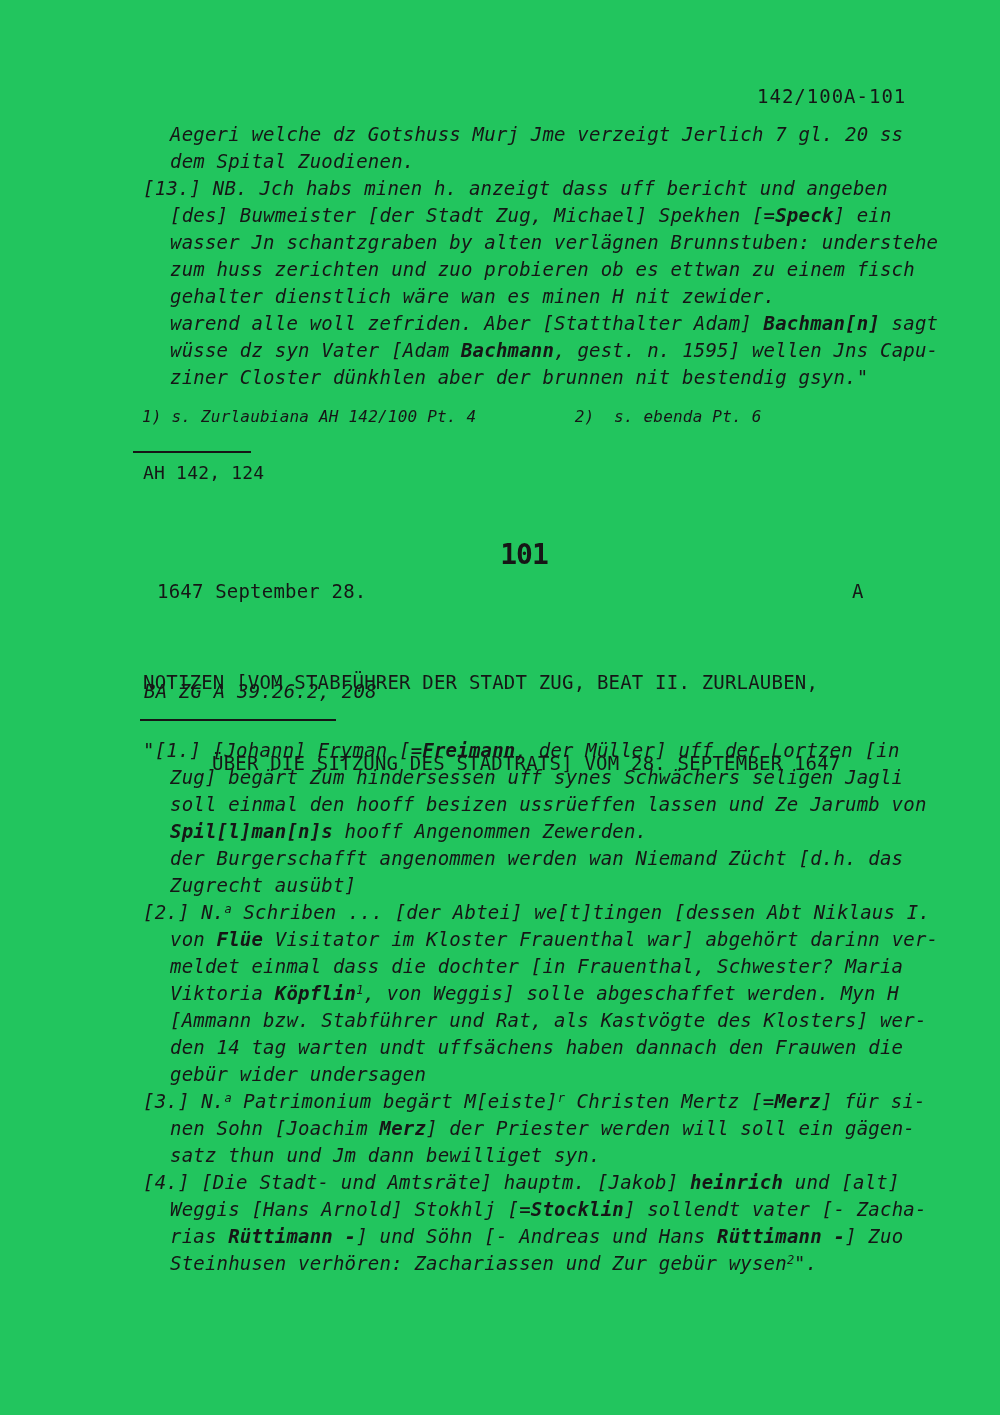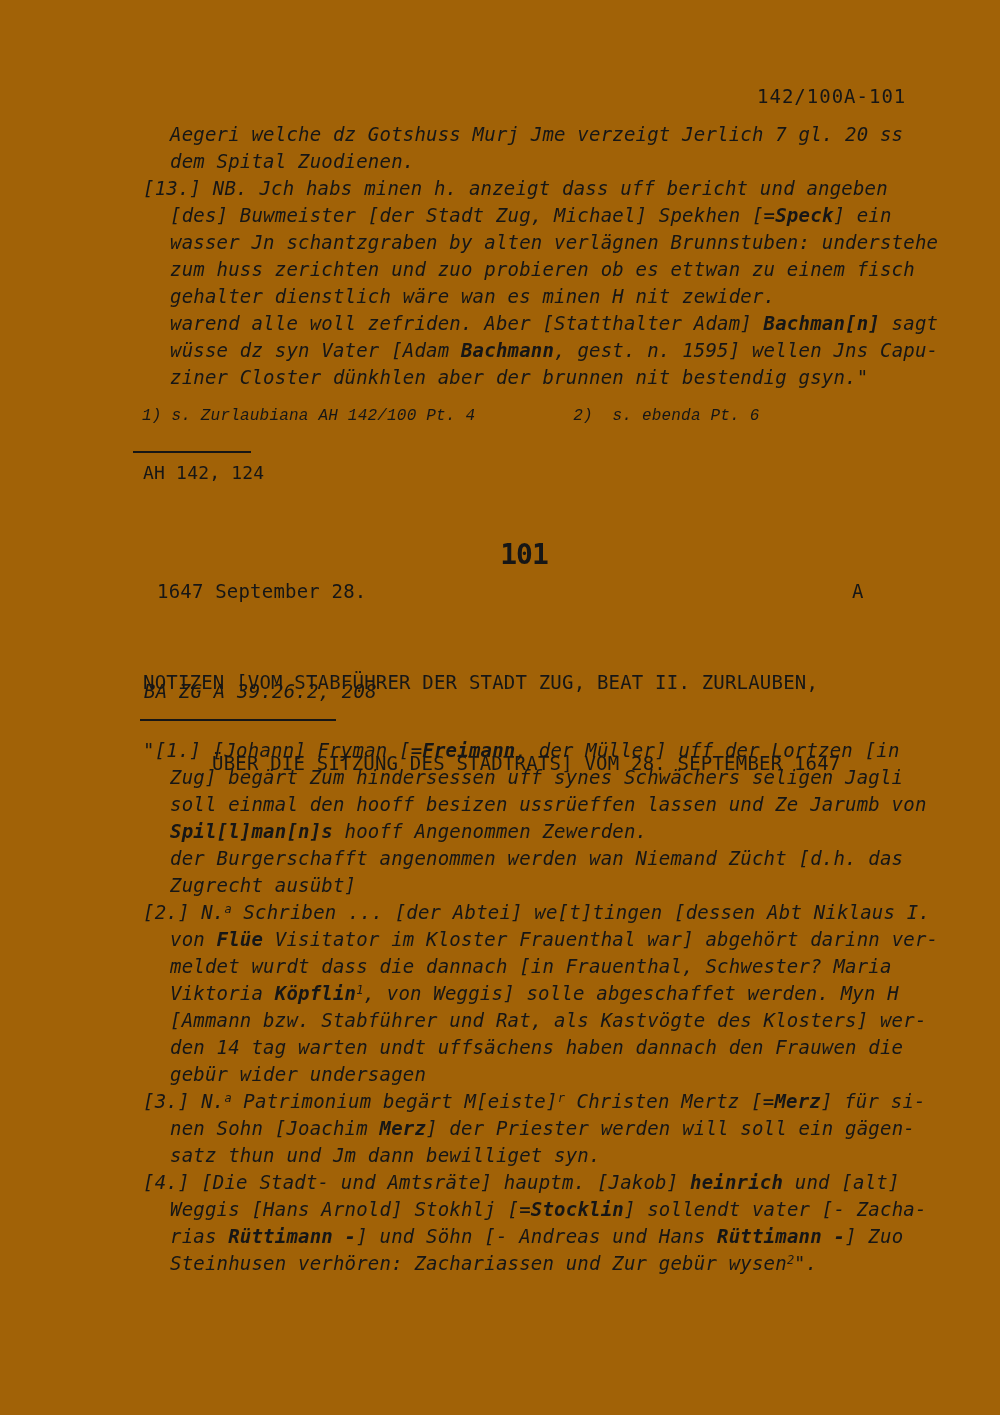--- a/index.html
+++ b/index.html
@@ -1,35 +1,35 @@
 <!DOCTYPE html>
 <html><head>
 <meta charset="utf-8">
 <style>
   html,body { margin:0; padding:0; background:#ffffff; }
   .page {
     position:relative; width:1000px; height:1415px;
-    background:#a16207; color:#161616; overflow:hidden;
+    background:#22c55e; color:#161616; overflow:hidden;
     font-family:"DejaVu Sans Mono","Liberation Mono",monospace;
   }
   
   .ln { white-space:pre; font-size:19px; line-height:27px; letter-spacing:0.2px; }
   .ln.cont { padding-left:27px; }
   .b { font-weight:bold; }
   .sup { font-size:12px; vertical-align:6px; line-height:0; letter-spacing:0; }
 
   .page-number {
     position:absolute; top:84px; left:757px;
     font-size:19px; letter-spacing:1px; line-height:24px;
   }
   .top-block { position:absolute; top:121px; left:143px; width:820px; font-style:italic; }
 
   .footnotes-line {
     position:absolute; top:403px; left:142px;
-    font-style:italic; font-size:16px; line-height:27px; letter-spacing:0.2px; white-space:pre;font-family:Liberation Mono, monospace;
+    font-style:italic; font-size:16px; line-height:27px; letter-spacing:0.2px; white-space:pre;
   }
   .rule { position:absolute; height:2px; background:#161616; }
   .rule-1 { top:451px; left:133px; width:118px; }
   .rule-2 { top:719px; left:140px; width:196px; }
 
   .source-ref { position:absolute; top:459px; left:143px; font-size:18px; line-height:27px; letter-spacing:0.2px; }
 
   .entry-number {
     position:absolute; top:538px; left:143px; width:762px;
     text-align:center; font-size:28px; line-height:34px; font-weight:600; letter-spacing:-1px;
@@ -86,21 +86,21 @@
 
   <div class="entry-body">
       <div class="ln"><span>"[1.] [Johann] Fryman [=</span><span class="b">Freimann</span><span>, der Müller] uff der Lortzen [in</span></div>
       <div class="ln cont"><span>Zug] begärt Zum hindersessen uff synes Schwächers seligen Jagli</span></div>
       <div class="ln cont"><span>soll einmal den hooff besizen ussrüeffen lassen und Ze Jarumb von</span></div>
       <div class="ln cont"><span class="b">Spil[l]man[n]s</span><span> hooff Angenommen Zewerden.</span></div>
       <div class="ln cont"><span>der Burgerschafft angenommen werden wan Niemand Zücht [d.h. das</span></div>
       <div class="ln cont"><span>Zugrecht ausübt]</span></div>
       <div class="ln"><span>[2.] N.</span><span class="sup">a</span><span> Schriben ... [der Abtei] we[t]tingen [dessen Abt Niklaus I.</span></div>
       <div class="ln cont"><span>von </span><span class="b">Flüe</span><span> Visitator im Kloster Frauenthal war] abgehört darinn ver-</span></div>
-      <div class="ln cont"><span>meldet wurdt dass die dannach [in Frauenthal, Schwester? Maria</span></div>
+      <div class="ln cont"><span>meldet einmal dass die dochter [in Frauenthal, Schwester? Maria</span></div>
       <div class="ln cont"><span>Viktoria </span><span class="b">Köpflin</span><span class="sup">1</span><span>, von Weggis] solle abgeschaffet werden. Myn H</span></div>
       <div class="ln cont"><span>[Ammann bzw. Stabführer und Rat, als Kastvögte des Klosters] wer-</span></div>
       <div class="ln cont"><span>den 14 tag warten undt uffsächens haben dannach den Frauwen die</span></div>
       <div class="ln cont"><span>gebür wider undersagen</span></div>
       <div class="ln"><span>[3.] N.</span><span class="sup">a</span><span> Patrimonium begärt M[eiste]</span><span class="sup">r</span><span> Christen Mertz [=</span><span class="b">Merz</span><span>] für si-</span></div>
       <div class="ln cont"><span>nen Sohn [Joachim </span><span class="b">Merz</span><span>] der Priester werden will soll ein gägen-</span></div>
       <div class="ln cont"><span>satz thun und Jm dann bewilliget syn.</span></div>
       <div class="ln"><span>[4.] [Die Stadt- und Amtsräte] hauptm. [Jakob] </span><span class="b">heinrich</span><span> und [alt]</span></div>
       <div class="ln cont"><span>Weggis [Hans Arnold] Stokhlj [=</span><span class="b">Stocklin</span><span>] sollendt vater [- Zacha-</span></div>
       <div class="ln cont"><span>rias </span><span class="b">Rüttimann -</span><span>] und Söhn [- Andreas und Hans </span><span class="b">Rüttimann -</span><span>] Zuo</span></div>

